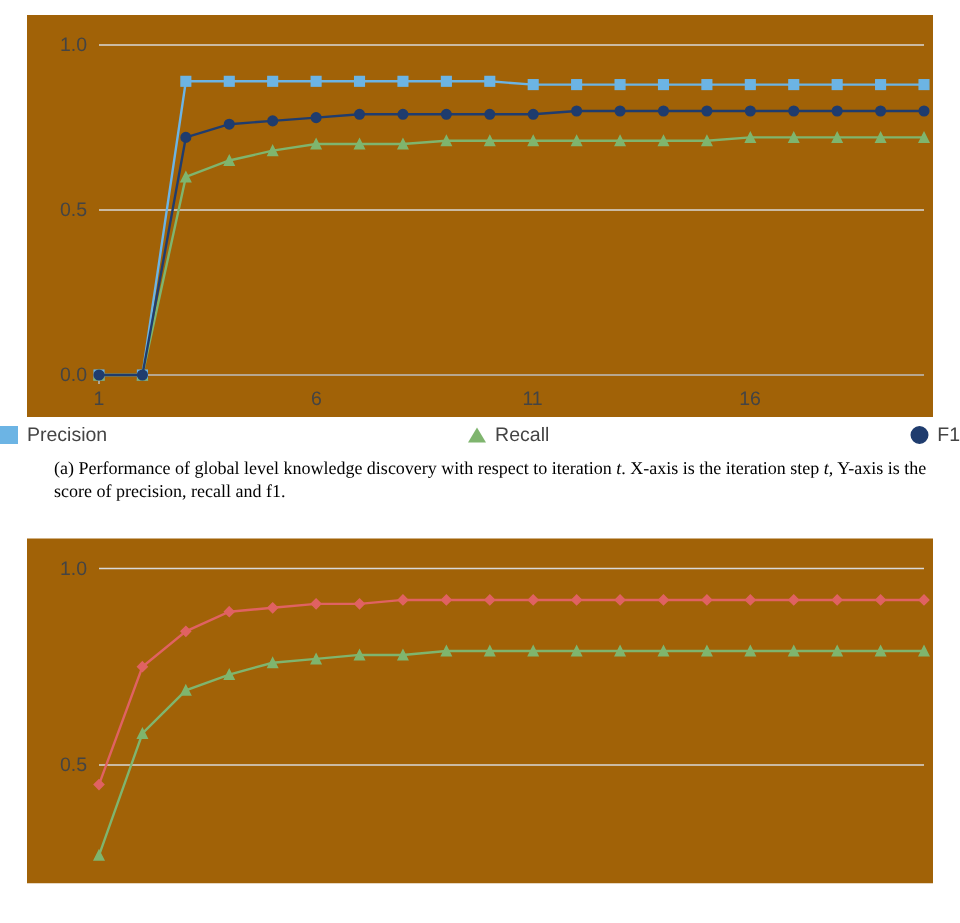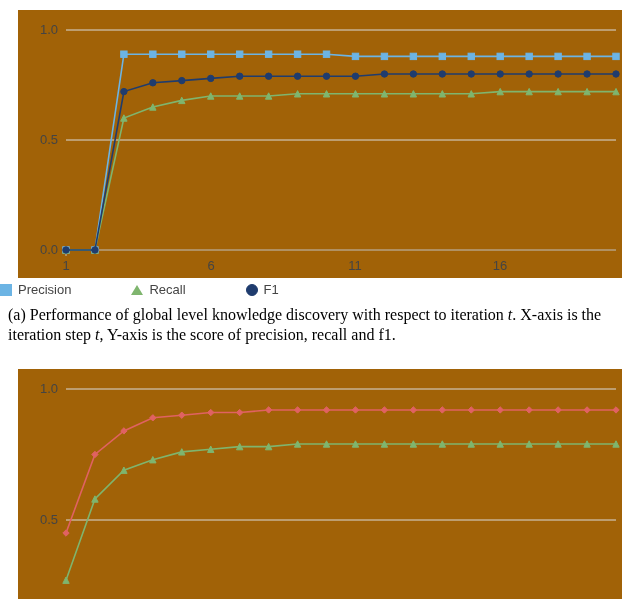--- a/index.html
+++ b/index.html
@@ -15,29 +15,30 @@
     width: 640px;
     box-sizing: border-box;
   }
   .chart-area {
     position: relative;
     margin: 10px 18px 0 18px;
     background: #a16207;
   }
   svg { display: block; }
   .caption {
-    font-size: 16px;
+    font-size: 12px;
     line-height: 1.25;
     padding: 6px 8px 14px 8px;
+    margin-left: 28px;
   }
   .caption .it { font-style: italic; }
   
   .legend {
     display: flex;
-    justify-content: flex-start;
+    justify-content: space-between;
     gap: 60px;
     font-family: Arial, Helvetica, sans-serif;
     font-size: 13px;
     color: #444;
     padding-top: 4px;
     padding-bottom: 2px;
   }
   .legend .item {
     display: flex;
     align-items: center;

